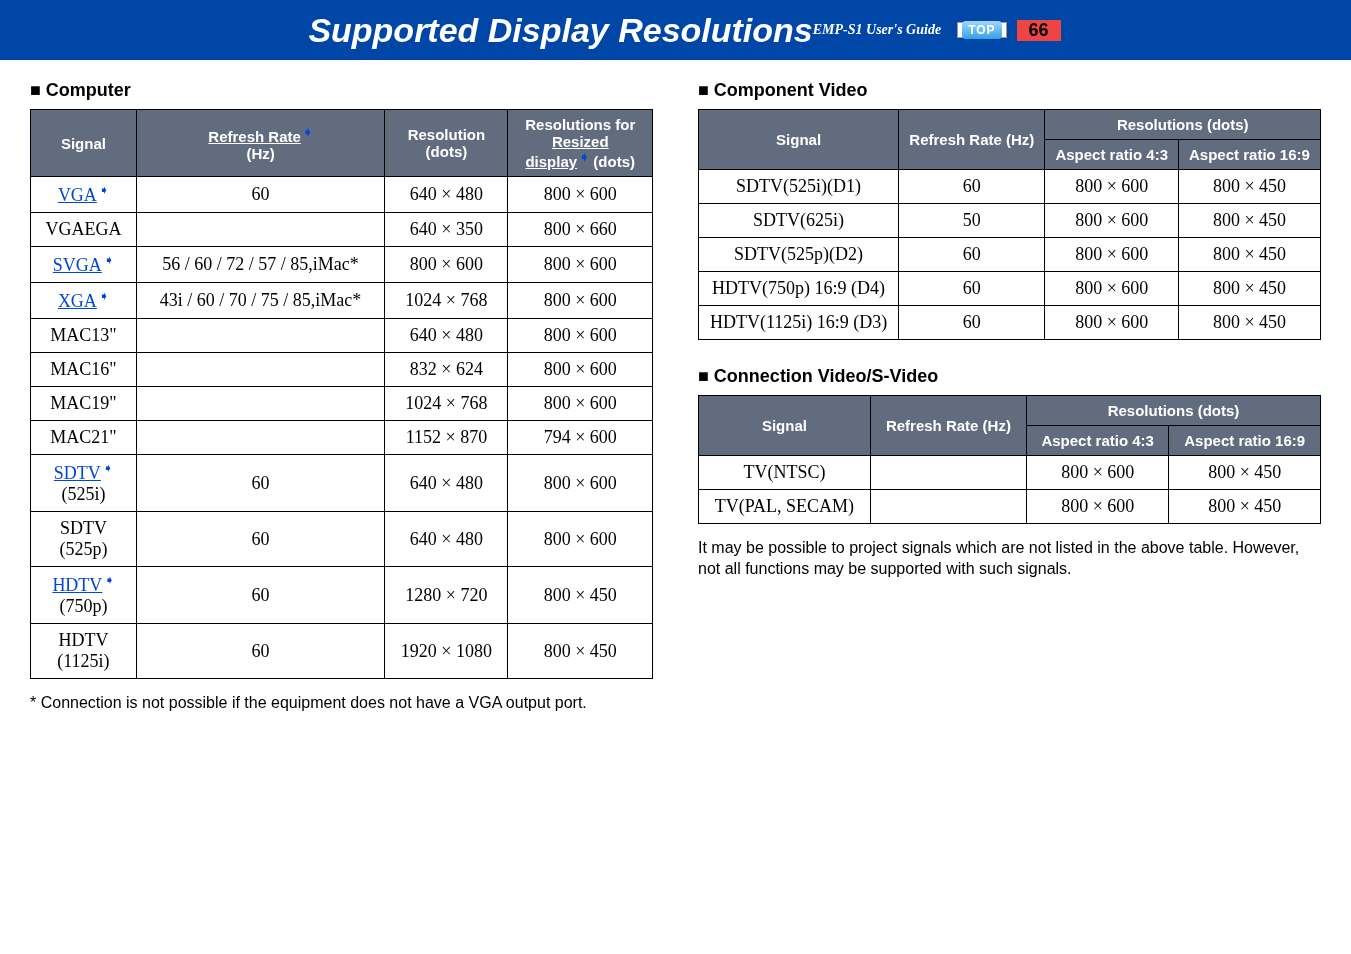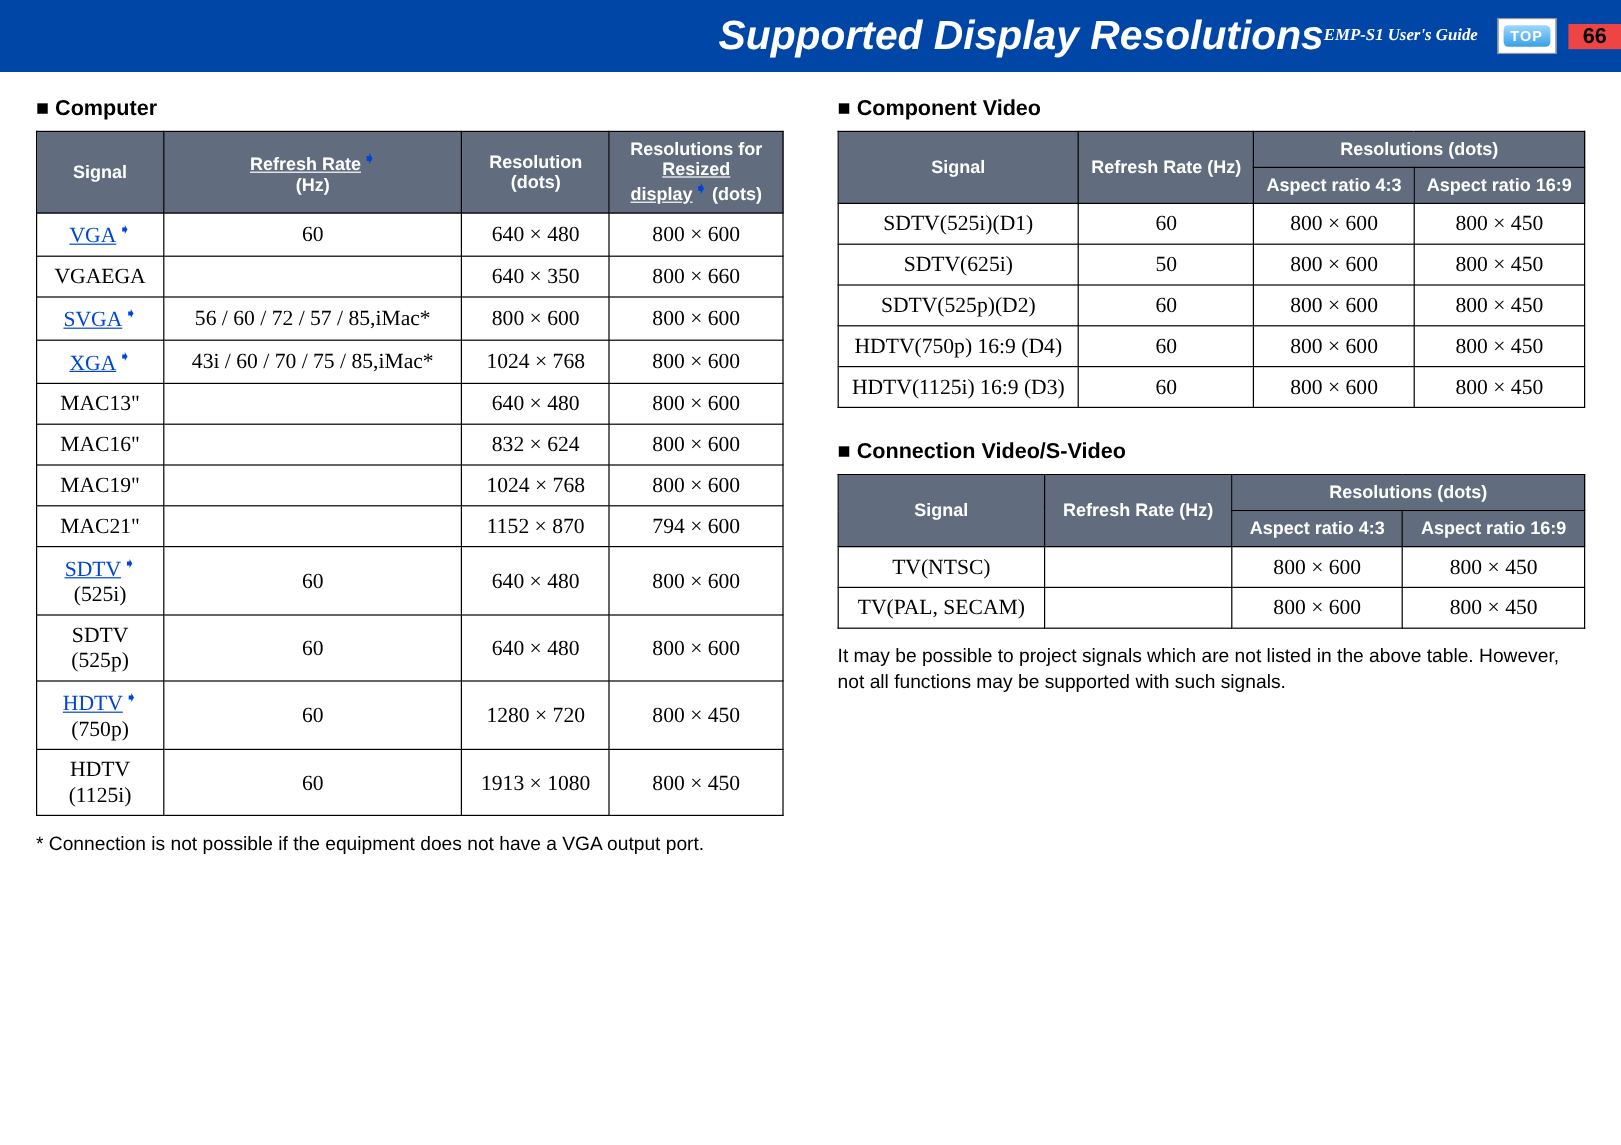--- a/index.html
+++ b/index.html
@@ -1,21 +1,21 @@
 <!DOCTYPE html>
 <html><head>
 <meta charset="utf-8">
 <style>
 * { margin: 0; padding: 0; box-sizing: border-box; }
 body { font-family: Arial, Helvetica, sans-serif; width: 1351px; height: 954px; background: #fff; color: #000; font-size: 16px; }
-.titlebar { height: 60px; background: #0046a6; display: flex; align-items: center; justify-content: flex-end; padding: 0 0 0 18px; }
+.titlebar { height: 60px; background: #0046a6; display: flex; align-items: center; justify-content: center; padding: 0 0 0 18px; }
 .titlebar h1 { color: #fff; font-size: 34px; font-weight: bold; font-style: italic; }
 .titlebar .right { display: flex; align-items: center; gap: 10px; }
 .guide-label { color: #fff; font-style: italic; font-size: 14px; font-weight: bold; padding-right: 6px; font-family: Liberation Serif, serif; }
-.top-btn { background: #fff; border: 1px solid #999; padding: 2px 4px; display: flex; align-items: center; height: 30px; }
+.top-btn { background: #fff; border: 1px solid #999; padding: 2px 4px; display: flex; align-items: center; height: 16px; }
 .top-icon-wrap { background: linear-gradient(#9ed7ff,#36a0e6); border-radius: 4px; padding: 2px 6px; color: #fff; font-weight: bold; font-size: 12px; letter-spacing: 1px; }
 .page-num { background: #ef4444; color: #000; font-weight: bold; font-size: 18px; padding: 0 12px; }
 .content { display: flex; padding: 20px 30px 0 30px; gap: 45px; }
 .col { flex: 1; }
 .section-heading { font-size: 18px; font-weight: bold; margin-bottom: 8px; }
 table { border-collapse: collapse; width: 100%; }
 th { background: #616d7e; color: #fff; font-weight: bold; text-align: center; padding: 6px 8px; border: 1px solid #000; font-size: 15px; }
 td { text-align: center; padding: 6px 8px; border: 1px solid #000; font-family: "Times New Roman", serif; font-size: 18px; }
 .glossary { color: #0046d6; text-decoration: underline; }
 .glossary-arrow { color: #0046d6; font-size: 12px; vertical-align: super; margin-left: 2px; }
@@ -114,21 +114,21 @@
           </tr>
           <tr>
             <td><span class="glossary">HDTV</span><span class="glossary-arrow">➧</span><br>(750p)</td>
             <td>60</td>
             <td class="nowrap">1280 × 720</td>
             <td class="nowrap">800 × 450</td>
           </tr>
           <tr>
             <td>HDTV<br>(1125i)</td>
             <td>60</td>
-            <td class="nowrap">1913 × 1080</td>
+            <td class="nowrap">1920 × 1080</td>
             <td class="nowrap">800 × 450</td>
           </tr>
         </tbody>
     </table>
     <div class="note footnote">* Connection is not possible if the equipment does not have a VGA output port.</div>
   </div>
 
   <div class="col right-col">
     <div class="section-heading">■ Component Video</div>
     <table>

